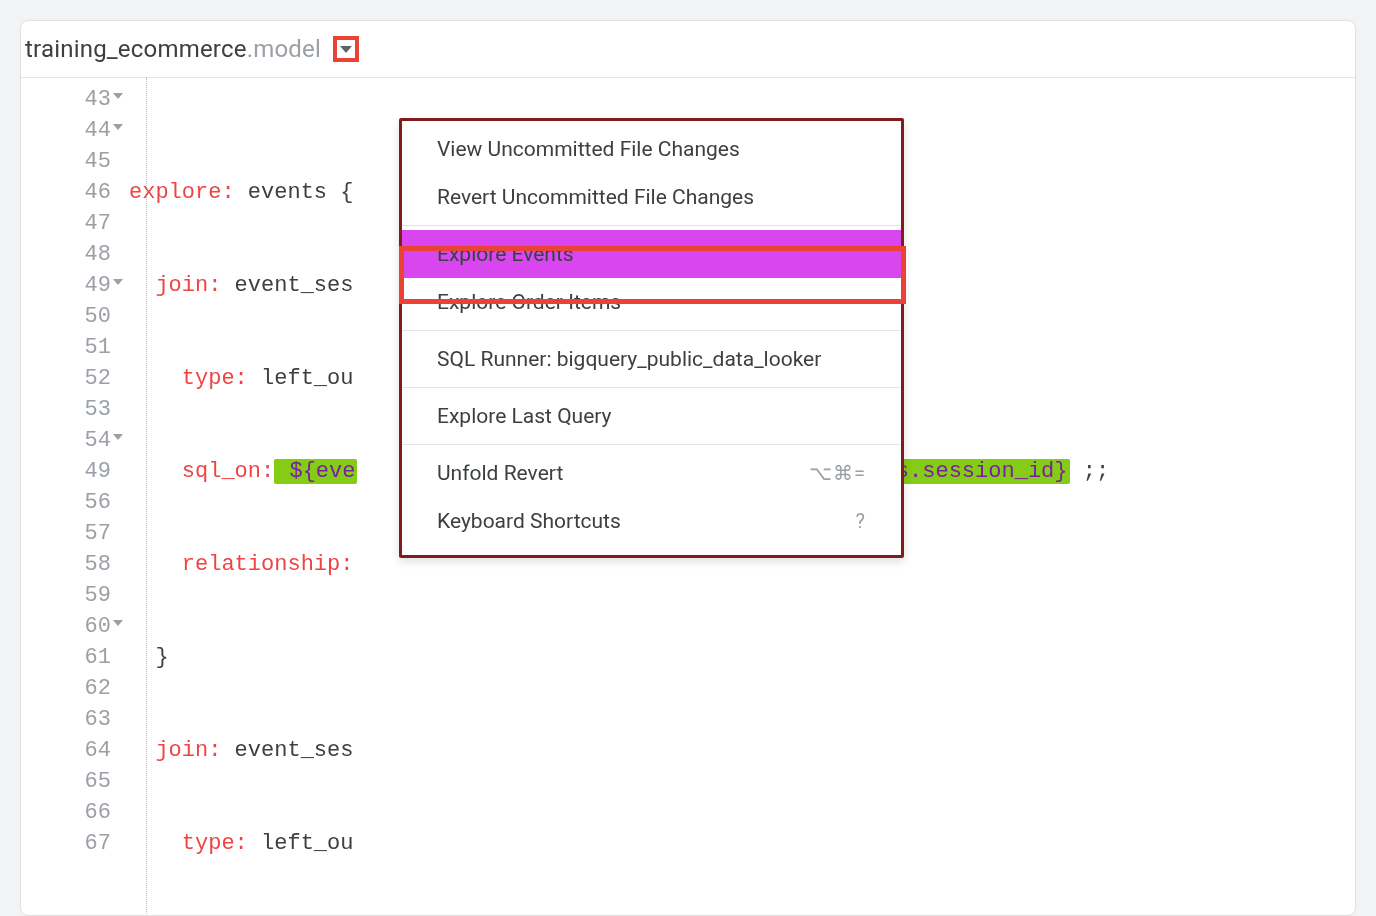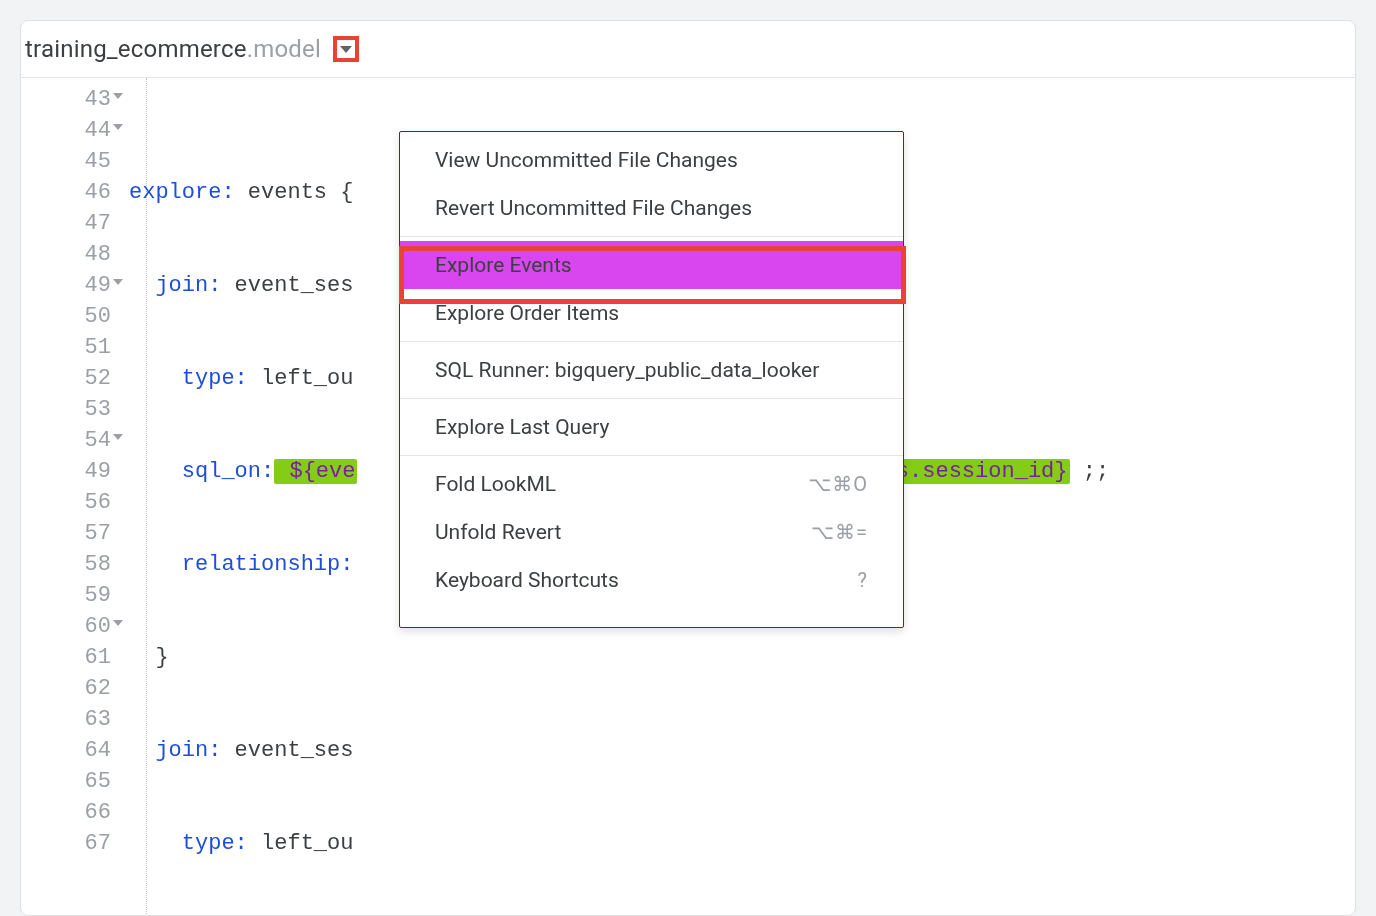--- a/index.html
+++ b/index.html
@@ -75,42 +75,42 @@
     border-right: 5px solid transparent;
     border-top: 6px solid #9aa0a6;
   }
   .code {
     padding-top: 6px;
     white-space: pre;
     color: #3c4043;
     position: relative;
   }
   .code .line { height: 31px; position: relative; }
-  .kw { color: #1d4ed8; } 
+  .kw { color: #ef4444; } 
   .expr { color: #7b1fa2; } 
   .hl { background: #84cc16; border-radius: 2px; padding: 0 2px; }
   .indent-guide {
     position: absolute;
     top: 0; bottom: 0;
     border-left: 1px dotted #c0c0c0;
   }
   .ig1 { left: 17px; }
 
   
   .dropdown-menu {
     position: absolute;
     left: 378px;
-    top: 110px;
+    top: 97px;
     width: 505px;
     background: #fff;
-    border: 1px solid #7f1d1d;
+    border: 3px solid #7f1d1d;
     border-radius: 2px;
     box-shadow: 0 4px 10px rgba(0,0,0,0.12);
     z-index: 50;
-    padding-bottom: 19px;
+    padding-bottom: 6px;
   }
   .menu-group { padding: 4px 0; }
   .menu-sep { border-top: 1px solid #e4e4e4; }
   .menu-item {
     display: flex;
     align-items: center;
     justify-content: space-between;
     padding: 12px 35px;
     font-size: 21px;
     color: #3c4043;
@@ -232,24 +232,20 @@
     </div>
     <div class="menu-sep"></div>
     <div class="menu-group">
       <div class="menu-item">
           <span>Explore Last Query</span>
         </div>
     </div>
     <div class="menu-sep"></div>
     <div class="menu-group">
       <div class="menu-item">
-          <span>Fold LookML</span>
-          <span class="shortcut">⌥⌘O</span>
-        </div>
-      <div class="menu-item">
           <span>Unfold Revert</span>
           <span class="shortcut">⌥⌘=</span>
         </div>
       <div class="menu-item">
           <span>Keyboard Shortcuts</span>
           <span class="shortcut">?</span>
         </div>
     </div>
   </div>
 

